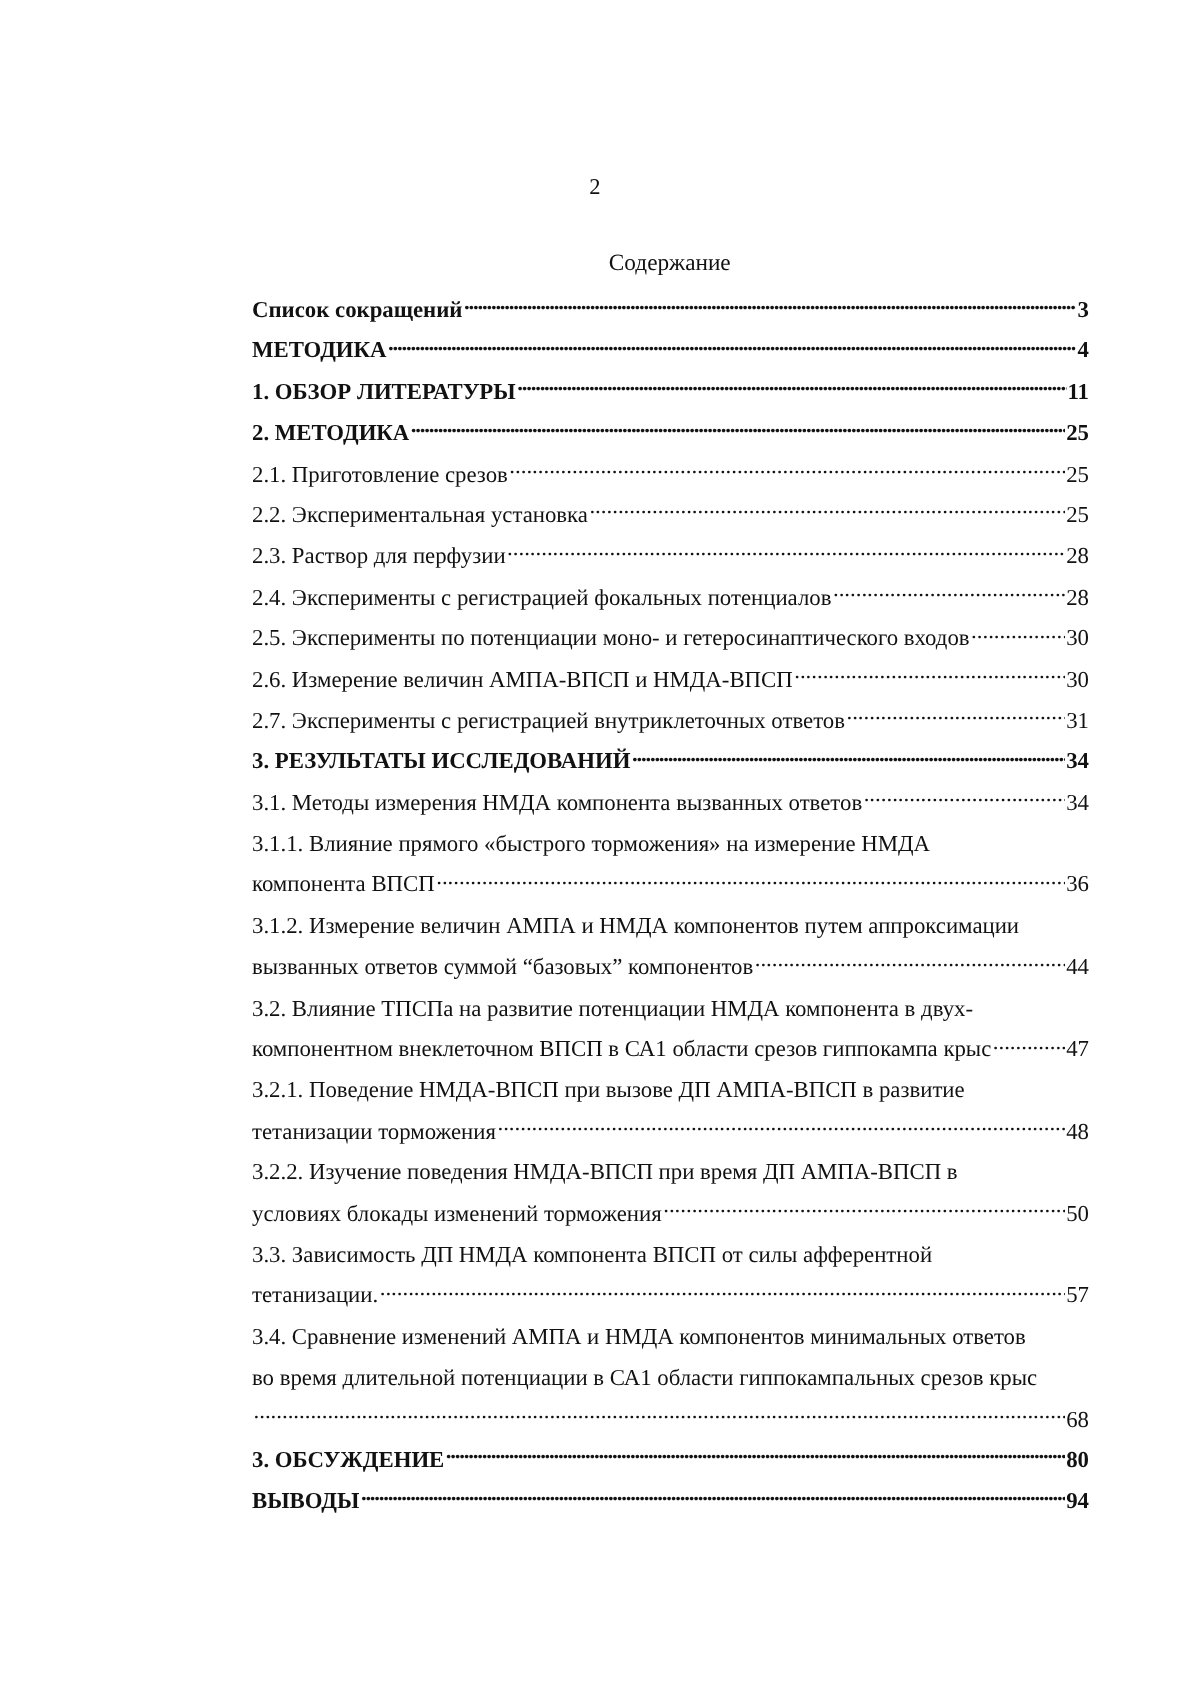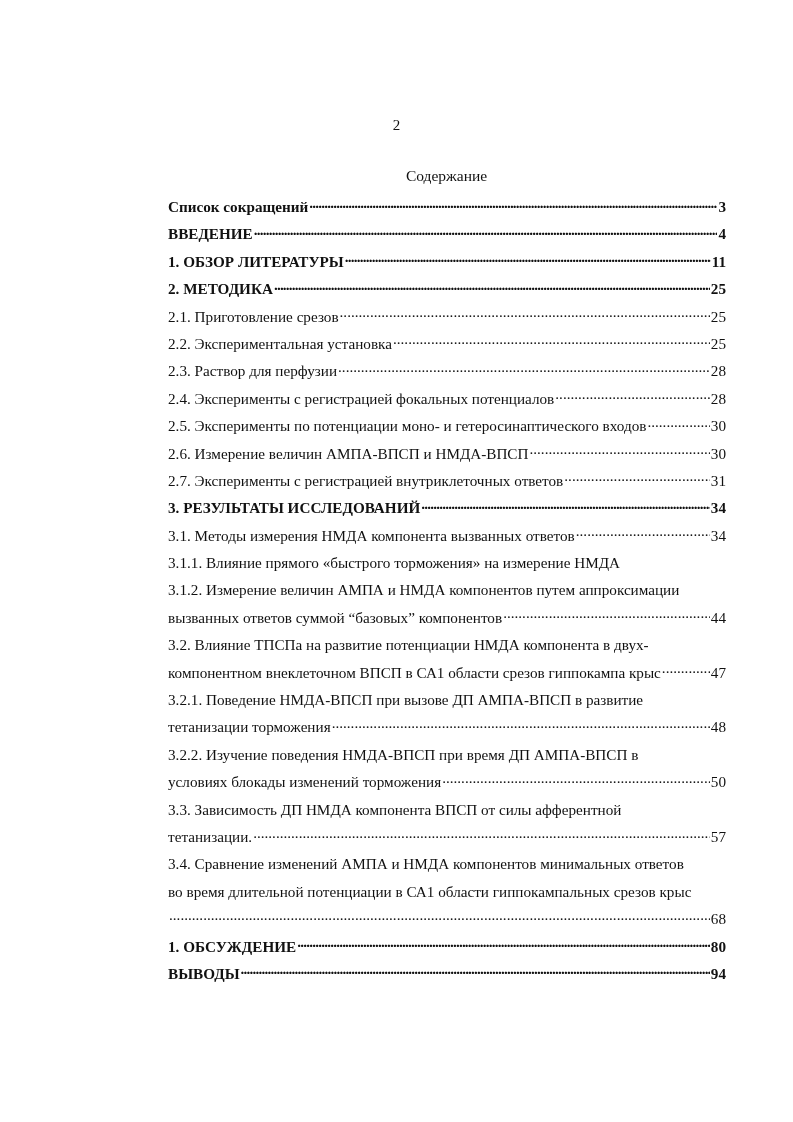--- a/index.html
+++ b/index.html
@@ -77,21 +77,21 @@
 
   <div class="toc">
 
     <div class="line bold">
       <span class="txt">Список сокращений</span>
         <span class="dots"></span>
         <span class="pg">3</span>
     </div>
 
     <div class="line bold">
-      <span class="txt">ВВЕДЕНИЕ </span>
+      <span class="txt">МЕТОДИКА </span>
         <span class="dots"></span>
         <span class="pg">4</span>
     </div>
 
     <div class="line bold">
       <span class="txt">1. ОБЗОР ЛИТЕРАТУРЫ</span>
         <span class="dots"></span>
         <span class="pg">11</span>
     </div>
 
@@ -152,20 +152,25 @@
     <div class="line">
       <span class="txt">3.1. Методы измерения НМДА компонента вызванных ответов </span>
         <span class="dots"></span>
         <span class="pg">34</span>
     </div>
 
     <div>
       <div class="line">
           <span class="txt">3.1.1. Влияние прямого «быстрого торможения» на измерение НМДА</span>
         </div>
+      <div class="line">
+          <span class="txt">компонента ВПСП</span>
+          <span class="dots"></span>
+          <span class="pg">36</span>
+        </div>
     </div>
 
     <div>
       <div class="line">
           <span class="txt">3.1.2. Измерение величин АМПА и НМДА компонентов путем аппроксимации</span>
         </div>
       <div class="line">
           <span class="txt">вызванных ответов суммой “базовых” компонентов </span>
           <span class="dots"></span>
           <span class="pg">44</span>
@@ -224,21 +229,21 @@
           <span class="txt">во время длительной потенциации в СА1 области гиппокампальных срезов крыс</span>
         </div>
       <div class="line">
           <span class="txt"></span>
           <span class="dots"></span>
           <span class="pg">68</span>
         </div>
     </div>
 
     <div class="line bold">
-      <span class="txt">1. ОБСУЖДЕНИЕ</span>
+      <span class="txt">3. ОБСУЖДЕНИЕ</span>
         <span class="dots"></span>
         <span class="pg">80</span>
     </div>
 
     <div class="line bold">
       <span class="txt">ВЫВОДЫ</span>
         <span class="dots"></span>
         <span class="pg">94</span>
     </div>
 

